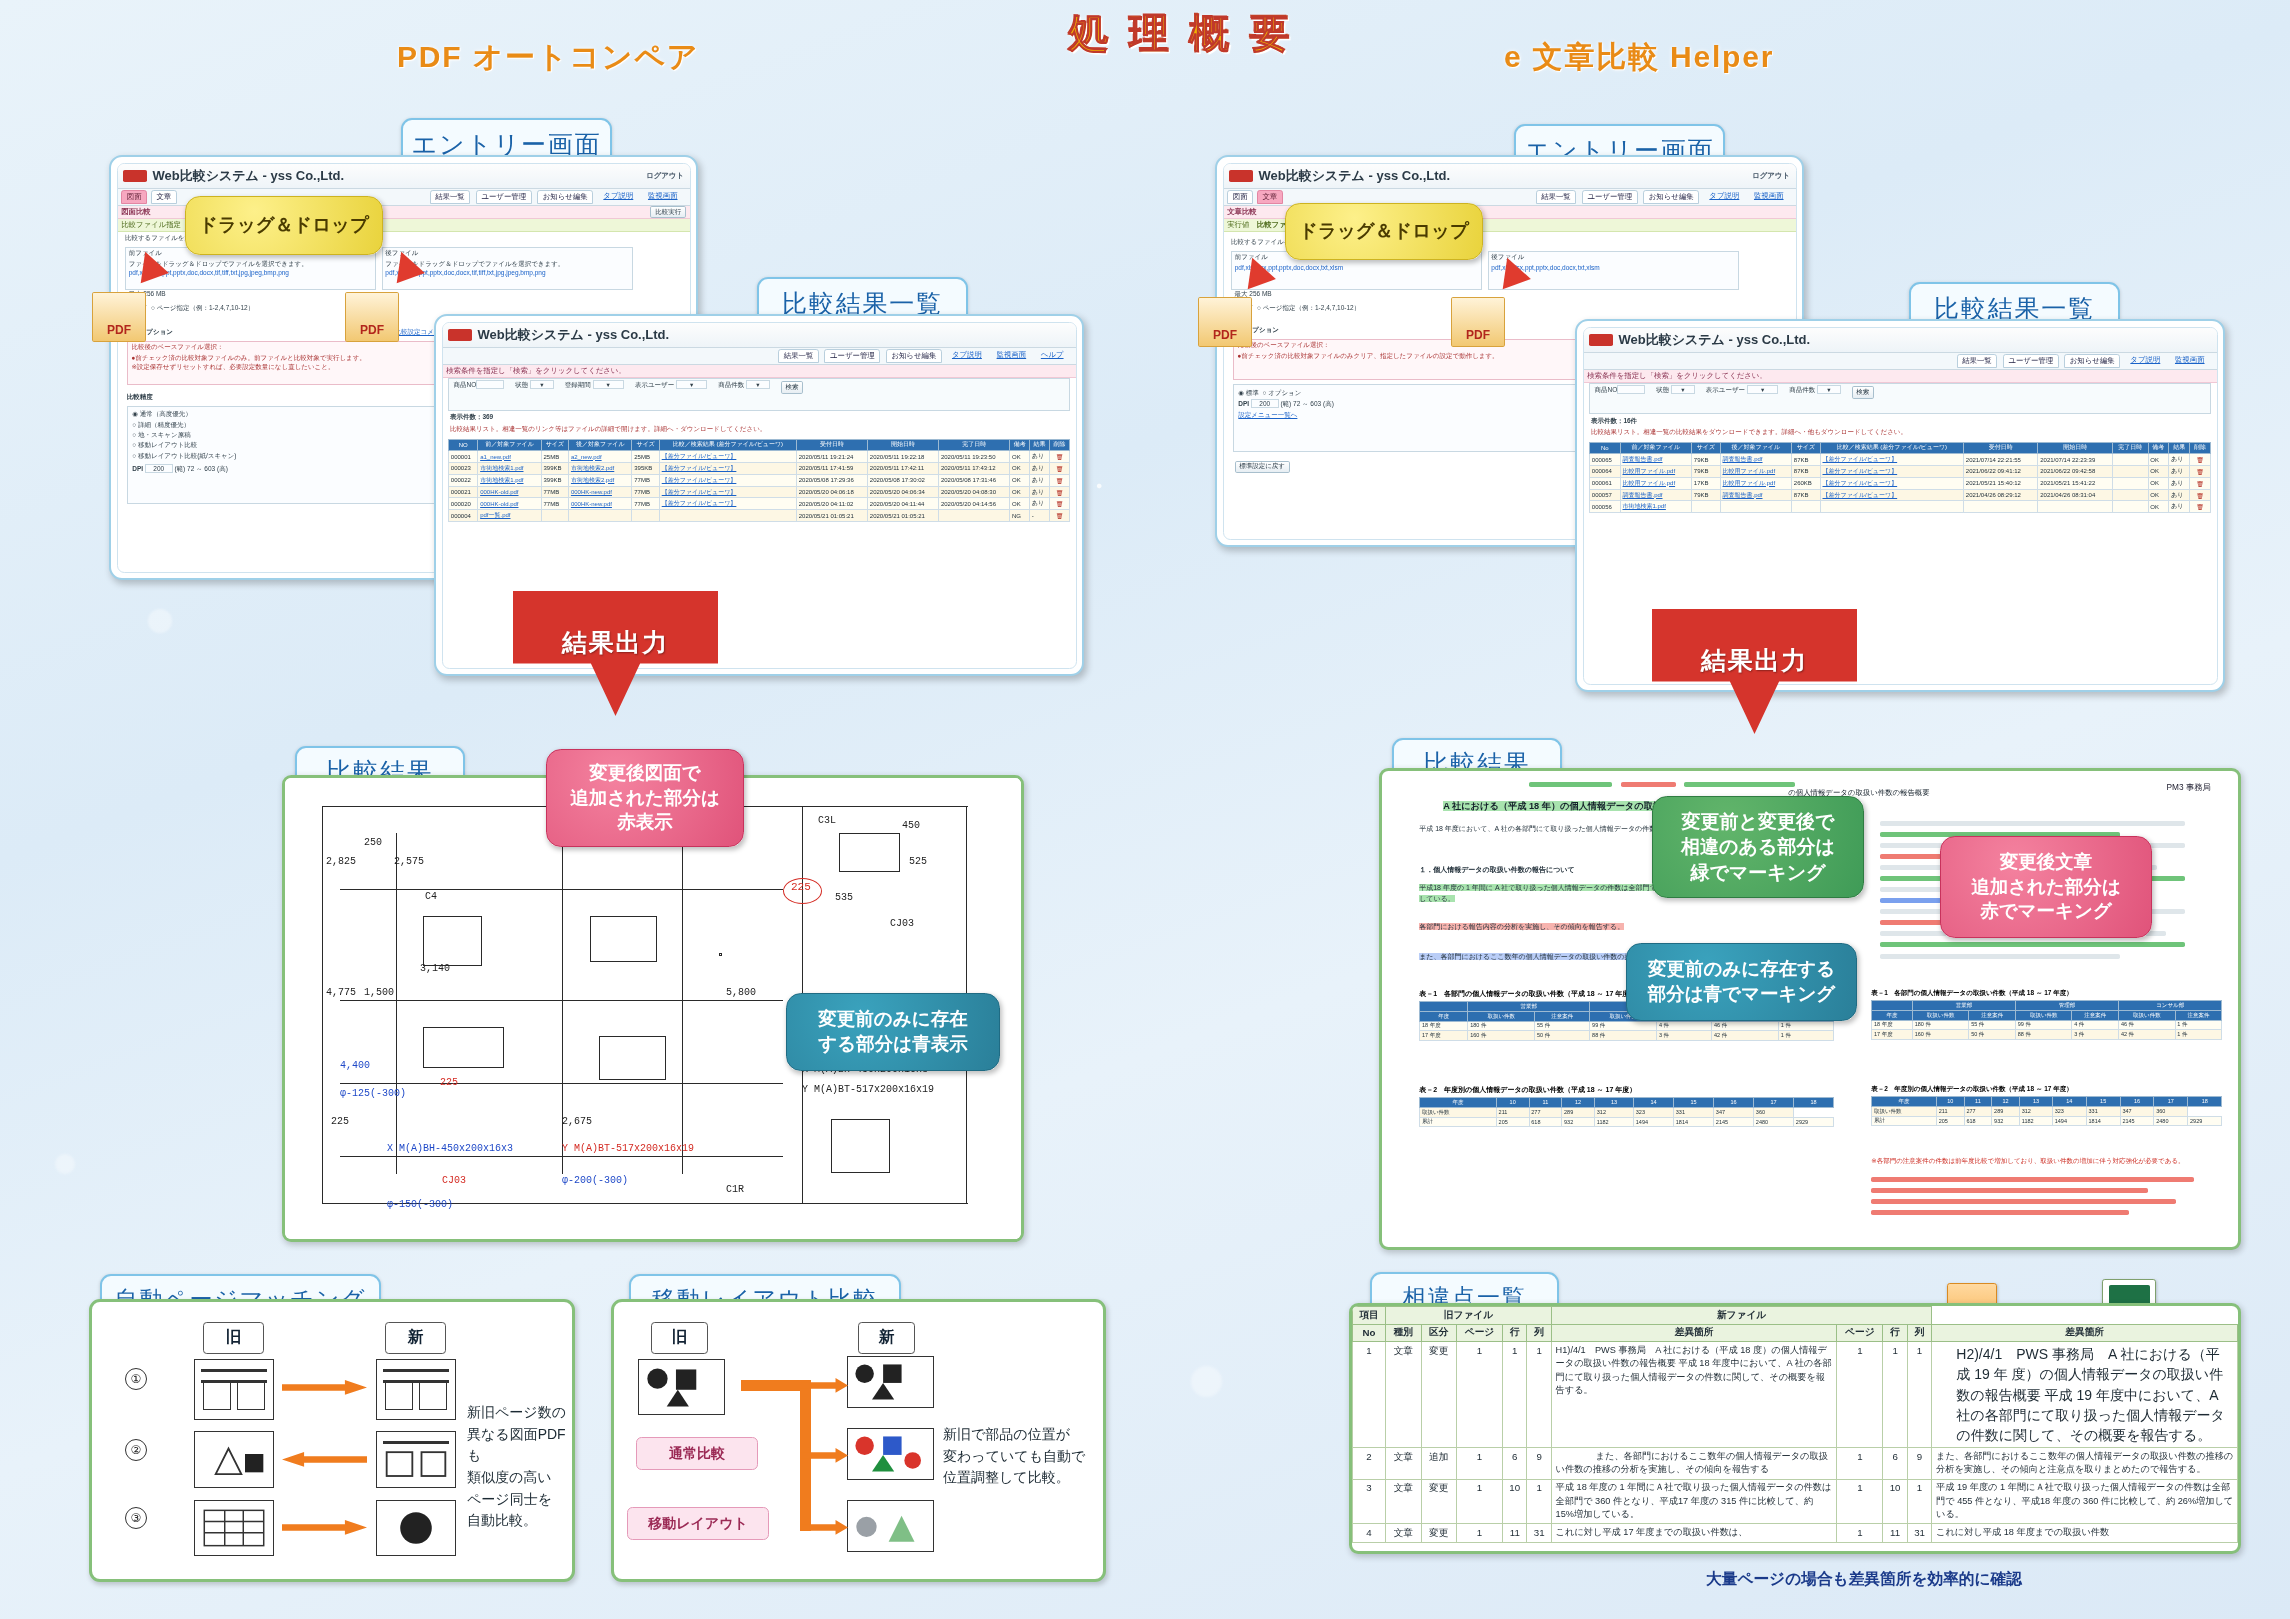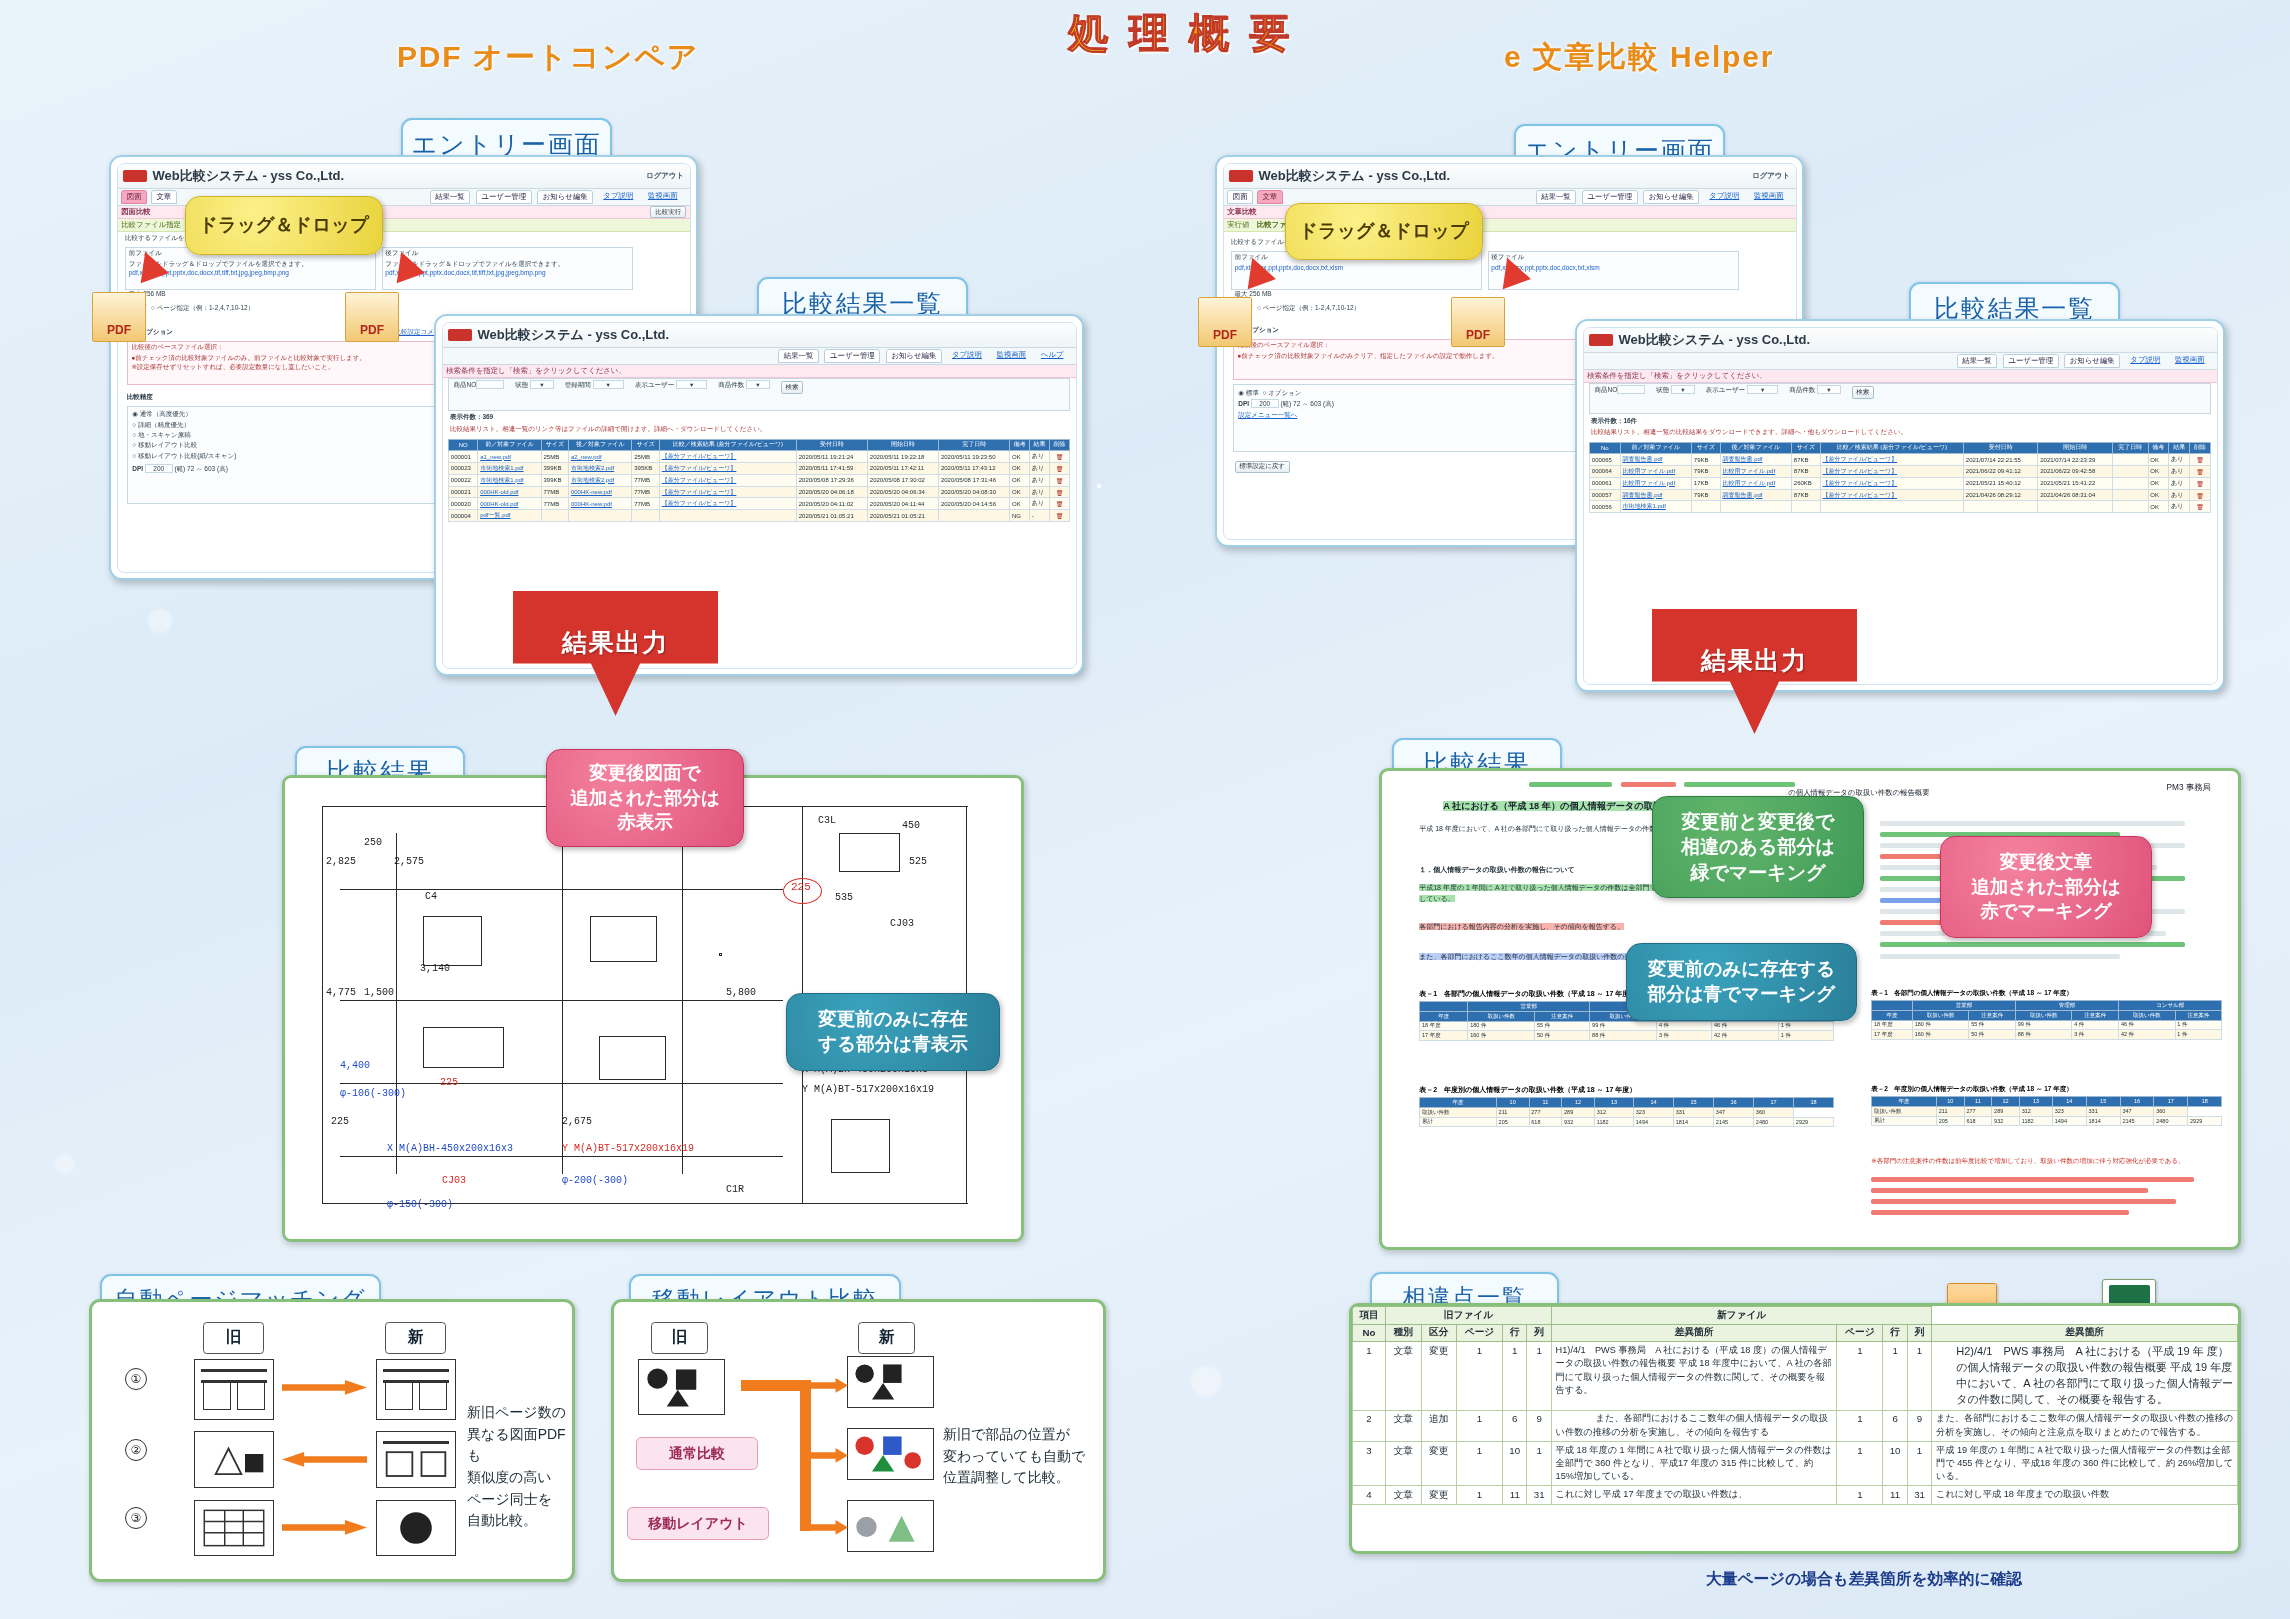--- a/index.html
+++ b/index.html
@@ -396,21 +396,21 @@
     <div class="dbox" style="left:554px;top:55px;width:59px;height:37px"></div>
     <div class="dbox" style="left:546px;top:341px;width:57px;height:52px"></div>
     <div class="dbox" style="left:434px;top:175px;width:1.3px;height:1.3px"></div>
 
     <div style="position:absolute;left:498px;top:100px;width:37px;height:24px;border:1.8px solid #d42a22;border-radius:50%"></div>
     <div class="dtxt red" style="left:506px;top:103px;font-size:11px">225</div>
 
     <div class="dtxt red" style="left:155px;top:299px">225</div>
     <div class="dtxt red" style="left:157px;top:397px">CJ03</div>
     <div class="dtxt blue" style="left:55px;top:282px">4,400</div>
-    <div class="dtxt blue" style="left:55px;top:310px">φ-106(-300)</div>
+    <div class="dtxt blue" style="left:55px;top:310px">φ-125(-300)</div>
     <div class="dtxt blue" style="left:102px;top:365px">X  M(A)BH-450x200x16x3</div>
     <div class="dtxt blue" style="left:102px;top:421px">φ-150(-300)</div>
     <div class="dtxt red" style="left:277px;top:365px">Y  M(A)BT-517x200x16x19</div>
     <div class="dtxt blue" style="left:277px;top:397px">φ-200(-300)</div>
 
     <div class="dtxt" style="left:41px;top:78px">2,825</div>
     <div class="dtxt" style="left:109px;top:78px">2,575</div>
     <div class="dtxt" style="left:79px;top:59px">250</div>
     <div class="dtxt" style="left:140px;top:113px">C4</div>
     <div class="dtxt" style="left:533px;top:37px">C3L</div>
@@ -1021,21 +1021,21 @@
           <td style="text-align: center;">1</td>
           <td style="text-align: center;">文章</td>
           <td style="text-align: center;">変更</td>
           <td style="text-align: center;">1</td>
           <td style="text-align: center;">1</td>
           <td style="text-align: center;">1</td>
           <td style="font-size: 9.2px; width: 277px;"><span class="u-b" style="text-decoration: none; color: rgb(29, 42, 51);">H1)/4/1　PWS 事務局　A 社における（平成 18 度）の個人情報データの取扱い件数の報告概要 平成 18 年度中において、A 社の各部門にて取り扱った個人情報データの件数に関して、その概要を報告する。</span></td>
           <td style="text-align: center;">1</td>
           <td style="text-align: center;">1</td>
           <td style="text-align: center;">1</td>
-          <td style="font-size: 11px; width: 277px; padding-left: 24px;"><span class="u-r" style="text-decoration: none; color: rgb(29, 42, 51);">H2)/4/1　PWS 事務局　A 社における（平成 19 年 度）の個人情報データの取扱い件数の報告概要 平成 19 年度中において、A 社の各部門にて取り扱った個人情報データの件数に関して、その概要を報告する。</span></td>
+          <td style="font-size: 14px; width: 277px; padding-left: 24px;"><span class="u-r" style="text-decoration: none; color: rgb(29, 42, 51);">H2)/4/1　PWS 事務局　A 社における（平成 19 年 度）の個人情報データの取扱い件数の報告概要 平成 19 年度中において、A 社の各部門にて取り扱った個人情報データの件数に関して、その概要を報告する。</span></td>
         </tr>
         <tr>
           <td style="text-align: center;">2</td>
           <td style="text-align: center;">文章</td>
           <td style="text-align: center;">追加</td>
           <td style="text-align: center;">1</td>
           <td style="text-align: center;">6</td>
           <td style="text-align: center;">9</td>
           <td style="font-size: 9.2px; width: 277px;"><span class="u-b" style="text-decoration: none; color: rgb(29, 42, 51); margin-left: 40px;">また、各部門におけるここ数年の個人情報データの取扱い件数の推移の分析を実施し、その傾向を報告する</span></td>
           <td style="text-align: center;">1</td>

